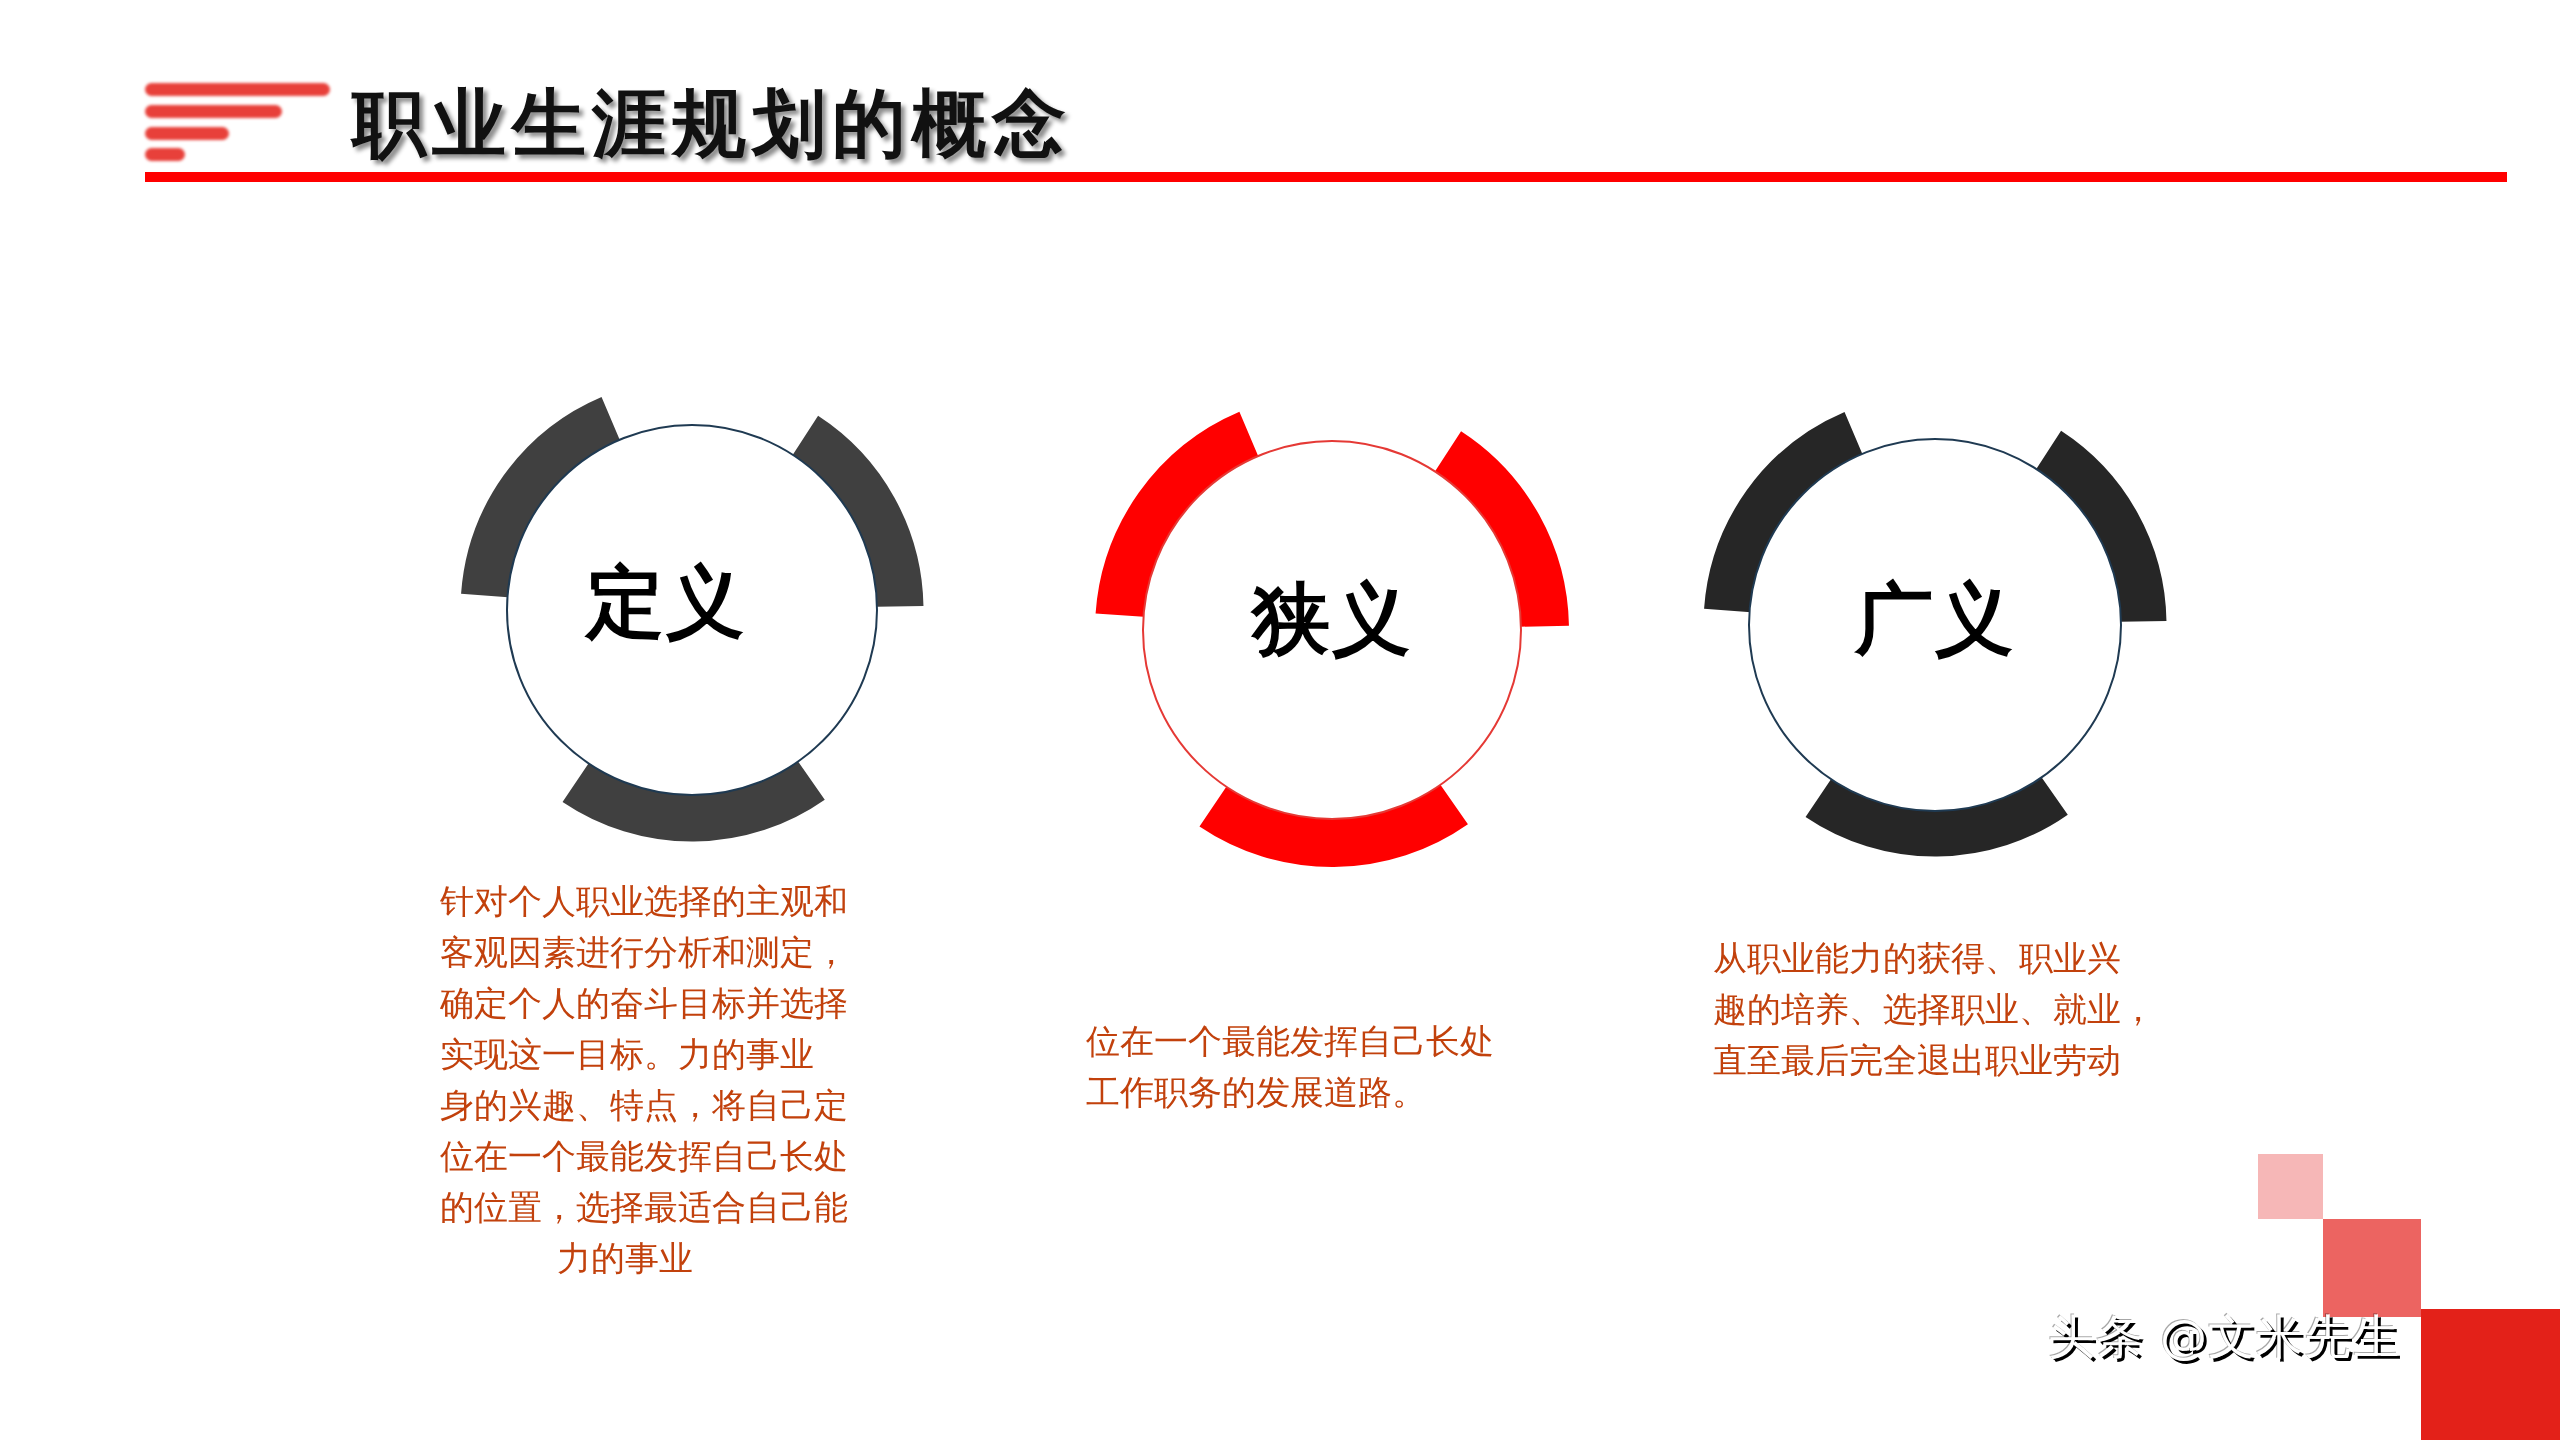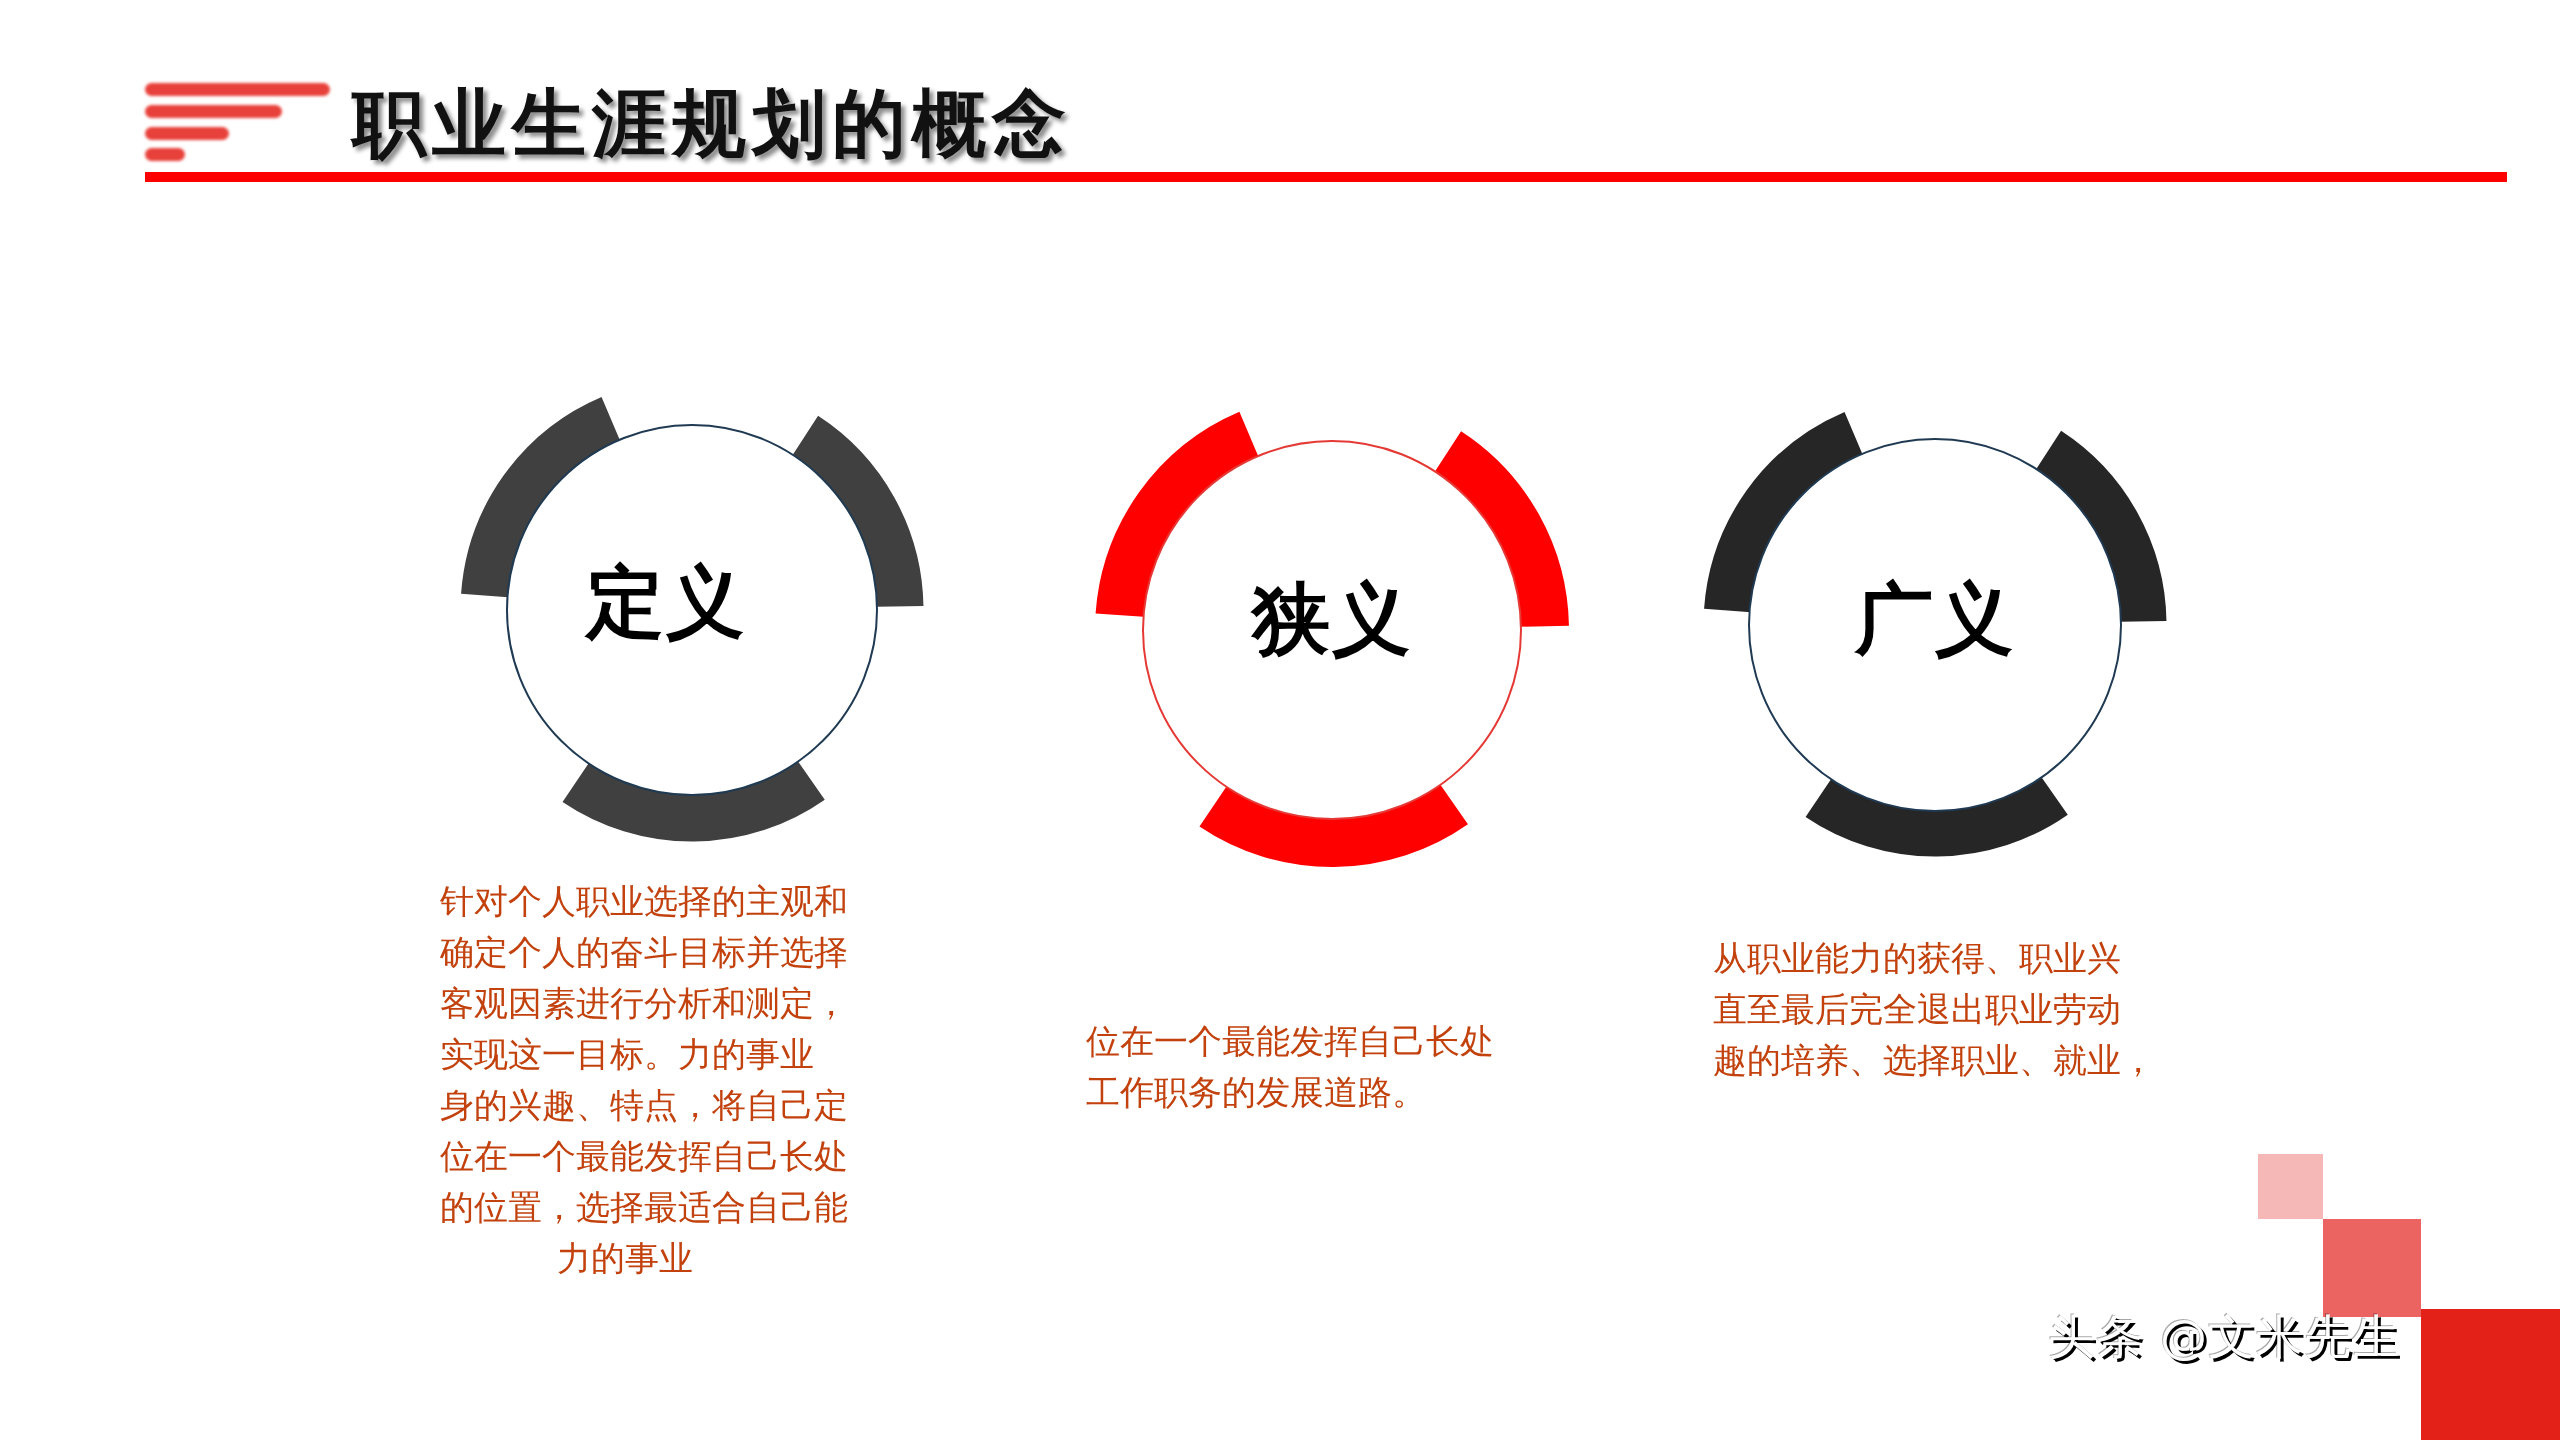--- a/index.html
+++ b/index.html
@@ -67,37 +67,37 @@
     <circle id="c3" cx="1935" cy="625" r="186" fill="#ffffff" stroke-width="2" stroke="#1f3a52"></circle>
   </g>
 </svg>
 
 <div class="label" style="left:666px;top:603px;">定义</div>
 <div class="label" style="left:1332px;top:620px;">狭义</div>
 <div class="label" style="left:1935px;top:620px;">广义</div>
 
 <div class="desc" style="left:440px;top:876px;width:500px;">
   <span class="line">针对个人职业选择的主观和</span>
+  <span class="line">客观因素进行分析和测定，</span>
   <span class="line">确定个人的奋斗目标并选择</span>
-  <span class="line">客观因素进行分析和测定，</span>
   <span class="line">实现这一目标。力的事业</span>
   <span class="line">身的兴趣、特点，将自己定</span>
   <span class="line">位在一个最能发挥自己长处</span>
   <span class="line">的位置，选择最适合自己能</span>
   <span class="line center" style="padding-right:130px;">力的事业</span>
 </div>
 
 <div class="desc" style="left:1086px;top:1016px;width:490px;">
   <span class="line">位在一个最能发挥自己长处</span>
   <span class="line">工作职务的发展道路。</span>
 </div>
 
 <div class="desc" style="left:1713px;top:933px;width:530px;">
   <span class="line">从职业能力的获得、职业兴</span>
+  <span class="line">趣的培养、选择职业、就业，</span>
   <span class="line">直至最后完全退出职业劳动</span>
-  <span class="line">趣的培养、选择职业、就业，</span>
 </div>
 
 <div class="sq" id="sq1" style="left: 2258px; top: 1154px; width: 65px; height: 65px; background: rgb(246, 183, 183);"></div>
 <div class="sq" id="sq2" style="left: 2323px; top: 1219px; width: 98px; height: 98px; background: rgb(236, 100, 97);"></div>
 <div class="sq" id="sq3" style="left: 2421px; top: 1309px; width: 139px; height: 131px; background: rgb(227, 33, 25);"></div>
 
 <div class="watermark">头条 @文米先生</div>
 
 </body></html>

